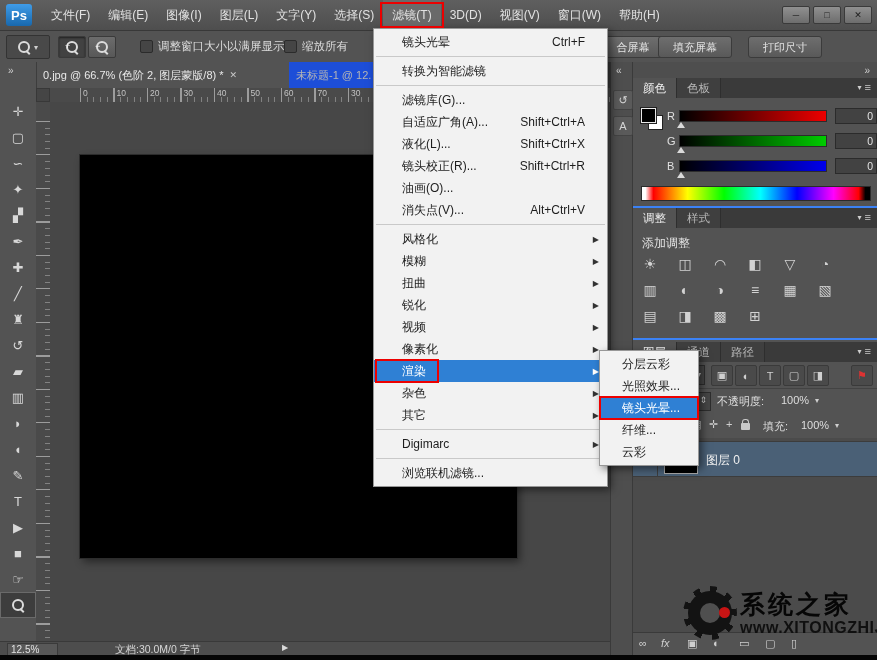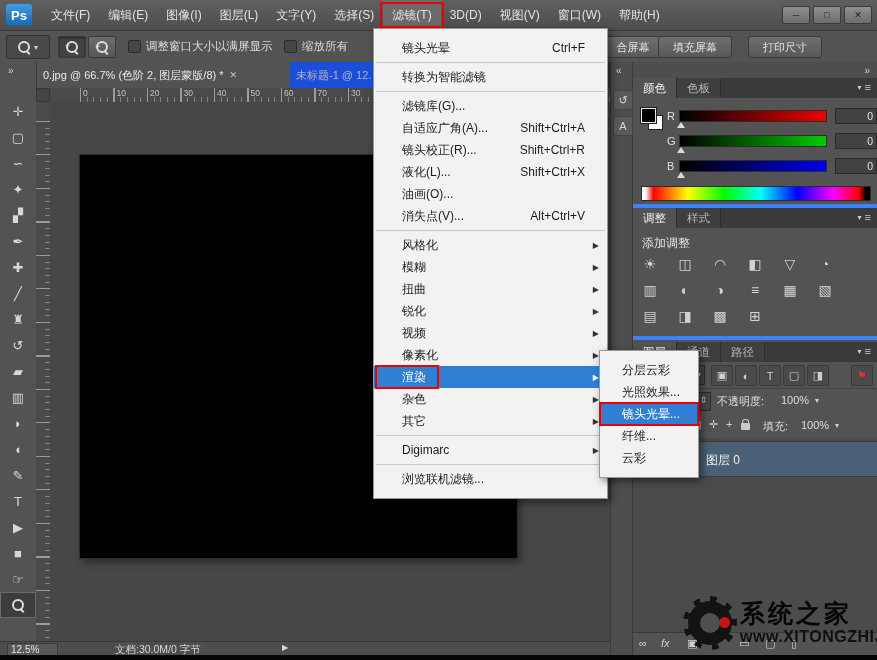--- a/index.html
+++ b/index.html
@@ -69,21 +69,21 @@
 
   
   .mini-dock{position:absolute;left:610px;top:62px;width:23px;height:593px;background:#4e4e4e;border-left:1px solid #3a3a3a;border-right:1px solid #3a3a3a;box-sizing:border-box;}
   .mini-ic{position:absolute;left:2px;width:18px;height:18px;background:#5a5a5a;border:1px solid #434343;border-radius:2px;
            color:#d5d5d5;font-size:11px;display:flex;align-items:center;justify-content:center;}
 
   
   .right-dock{position:absolute;left:633px;top:62px;width:244px;height:593px;background:#535353;}
   .rd-header{position:absolute;left:0;top:0;width:244px;height:16px;background:#4e4e4e;border-bottom:1px solid #3b3b3b;}
   .rd-header .dock-chevron{left:auto;right:8px;}
-  .panel{position:absolute;left:0;width:244px;background:#535353;border-bottom:4px solid #3b82f6;box-sizing:border-box;}
+  .panel{position:absolute;left:0;width:244px;background:#535353;border-bottom:2px solid #3b82f6;box-sizing:border-box;}
   .ptabs{position:relative;height:20px;background:#3a3a3a;display:flex;}
   .ptab{height:20px;line-height:20px;padding:0 10px;font-size:11.5px;color:#b7b7b7;background:#3f3f3f;border-right:1px solid #2e2e2e;}
   .ptab.active{background:#535353;color:#ededed;}
   .pmenu{position:absolute;right:6px;top:3px;font-size:11px;color:#c9c9c9;display:flex;gap:3px;align-items:center;}
 
   
   .swatch-back{position:absolute;left:15px;top:37px;width:13px;height:13px;background:#fff;border:1px solid #222;}
   .swatch-front{position:absolute;left:8px;top:30px;width:13px;height:13px;background:#000;border:1px solid #e8e8e8;box-shadow:0 0 0 1px #222;}
   .chrow{position:absolute;left:34px;height:16px;display:flex;align-items:center;}
   .chlabel{width:12px;font-size:11px;color:#e0e0e0;}
@@ -127,39 +127,39 @@
   
   .statusbar{position:absolute;left:0;top:641px;width:610px;height:14px;background:#4d4d4d;border-top:1px solid #393939;}
   .zoom-field{position:absolute;left:7px;top:1px;width:46px;height:11px;background:#585858;border:1px solid #3a3a3a;
               font-size:10px;color:#e2e2e2;line-height:11px;padding-left:3px;}
   .doc-info{position:absolute;left:115px;top:1px;font-size:10.5px;color:#d6d6d6;}
   .status-play{position:absolute;left:282px;top:1px;font-size:8px;color:#dadada;}
   .bottom-strip{position:absolute;left:0;top:655px;width:877px;height:5px;background:#050505;}
 
   
   .dropmenu{position:absolute;background:#f2f2f2;border:1px solid #979797;box-shadow:3px 3px 8px rgba(0,0,0,.5);
-            padding:8px 0;font-size:12px;color:#1d1d1d;z-index:40;text-align:center;}
+            padding:2px 0;font-size:12px;color:#1d1d1d;z-index:40;text-align:center;}
   .filter-menu{left:373px;top:28px;width:233px;}
   .render-submenu{left:599px;top:350px;width:98px;z-index:41;}
   .mi{position:relative;height:22px;display:flex;align-items:center;padding:0 6px 0 28px;white-space:nowrap;}
   .render-submenu .mi{padding-left:22px;}
   .mi .sc{margin-left:auto;padding-right:16px;}
   .mi .arr{position:absolute;right:8px;top:7px;font-size:8px;color:#333;}
   .mi.sel{background:#2f80d4;color:#fff;}
   .mi.sel .arr{color:#fff;}
   .msep{height:1px;background:#c9c9c9;margin:3px 2px;}
 
   
   .redframe{position:absolute;border:2px solid #ec0000;pointer-events:none;z-index:45;}
   .rf-menu{left:-3px;right:-3px;top:2px;bottom:2px;}
   .rf-label{left:1px;top:-1px;width:60px;bottom:-1px;}
   .rf-row{left:-1px;right:-1px;top:-1px;bottom:-1px;}
 
   
-  .watermark{position:absolute;left:688px;top:591px;width:186px;height:64px;display:flex;align-items:center;gap:8px;z-index:60;}
+  .watermark{position:absolute;left:688px;top:591px;width:186px;height:64px;display:flex;align-items:flex-start;gap:8px;z-index:60;}
   .gear{position:relative;width:44px;height:44px;border-radius:50%;background:#131313;flex:0 0 auto;}
   .gear::before{content:"";position:absolute;inset:12px;border-radius:50%;background:#4f4f4f;}
   .gear::after{content:"";position:absolute;inset:-5px;border-radius:50%;z-index:-1;
      background:repeating-conic-gradient(#131313 0 16deg,transparent 16deg 40deg);}
   .gear .accent{position:absolute;right:2px;top:16px;width:11px;height:11px;background:#c81414;border-radius:50%;}
   .wm-text{display:flex;flex-direction:column;}
   .wm-brand{font-size:25px;font-weight:bold;color:#060606;letter-spacing:3px;line-height:1.1;}
   .wm-url{font-size:16px;font-weight:bold;color:#101010;letter-spacing:.5px;}
 </style>
 </head>
@@ -198,21 +198,21 @@
       <span class="ddarrow">▾</span>
     </div>
     <div class="zoombtn pressed" style="left:58px;">
       <span class="mag"></span>
       <span class="sign">+</span>
     </div>
     <div class="zoombtn" style="left:88px;">
       <span class="mag"></span>
       <span class="sign">−</span>
     </div>
-    <div class="optcheck" style="left:128px;">
+    <div class="optcheck" style="left:140px;">
       <span class="cb"></span>
       <span>调整窗口大小以满屏显示</span>
     </div>
     <div class="optcheck" style="left:284px;">
       <span class="cb"></span>
       <span>缩放所有</span>
     </div>
     <div class="psbtn" style="left:602px;width:44px;">合屏幕</div>
     <div class="psbtn" style="left:658px;width:56px;">填充屏幕</div>
     <div class="psbtn" style="left:748px;width:56px;">打印尺寸</div>
@@ -479,26 +479,26 @@
     </div>
     <div class="msep"></div>
     <div class="mi">
       <span>滤镜库(G)...</span>
     </div>
     <div class="mi">
       <span>自适应广角(A)...</span>
       <span class="sc">Shift+Ctrl+A</span>
     </div>
     <div class="mi">
+      <span>液化(L)...</span>
+      <span class="sc">Shift+Ctrl+X</span>
+    </div>
+    <div class="mi">
       <span>镜头校正(R)...</span>
       <span class="sc">Shift+Ctrl+R</span>
-    </div>
-    <div class="mi">
-      <span>液化(L)...</span>
-      <span class="sc">Shift+Ctrl+X</span>
     </div>
     <div class="mi">
       <span>油画(O)...</span>
     </div>
     <div class="mi">
       <span>消失点(V)...</span>
       <span class="sc">Alt+Ctrl+V</span>
     </div>
     <div class="msep"></div>
     <div class="mi">

